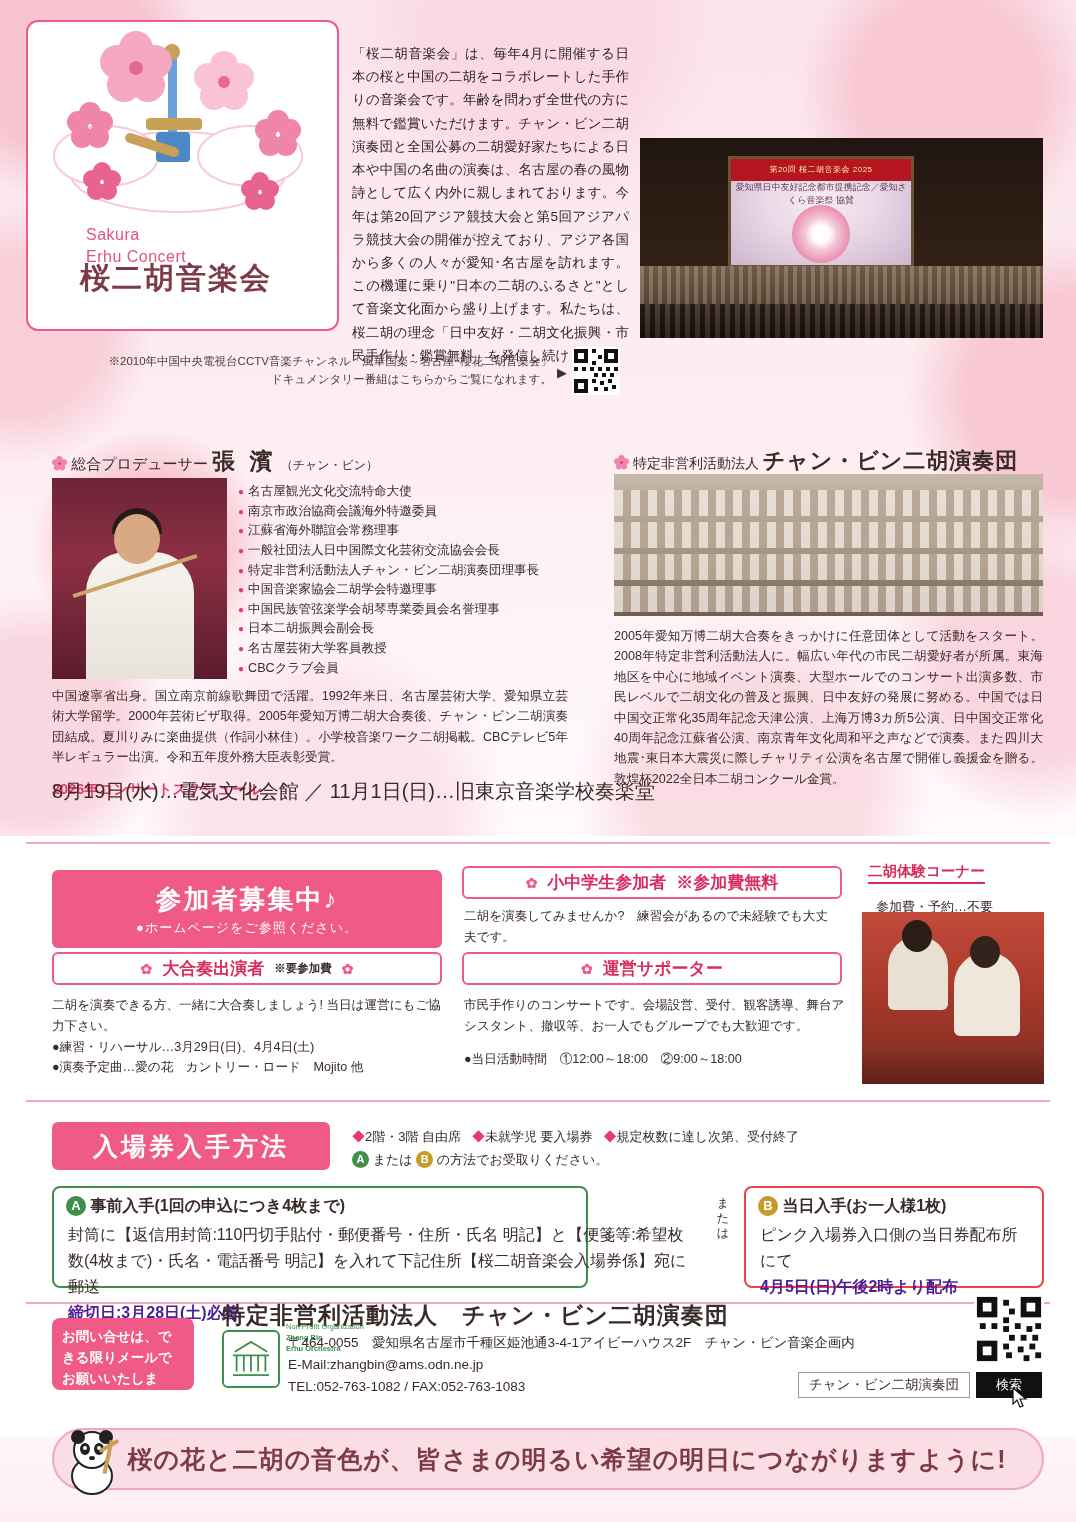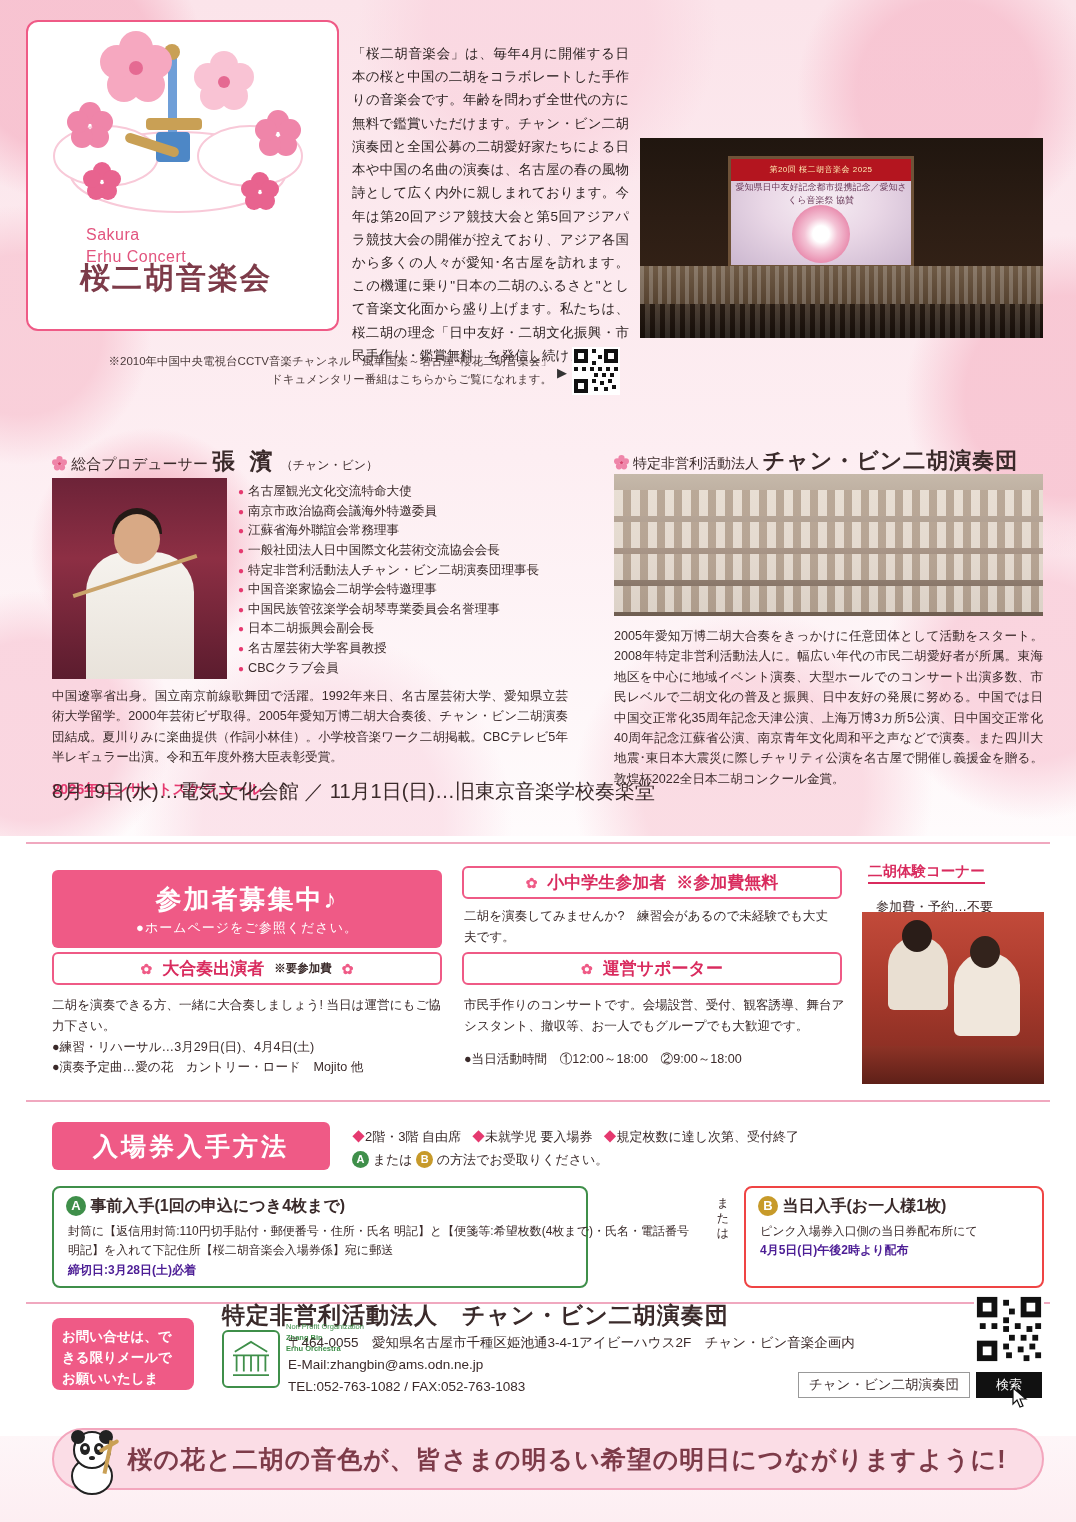--- a/index.html
+++ b/index.html
@@ -209,21 +209,21 @@
   }
   .box-b {
     position:absolute; left:744px; top:1186px; width:300px; height:102px;
     background:#fff; border:2px solid #ef4444; border-radius:8px;
   }
   .matawa {
     position:absolute; left:712px; top:1196px; width:22px;
     font-size:12px; line-height:1.25; text-align:center; color:#3a2a2a;
   }
   .box-hd { position:absolute; left:12px; top:8px; font-size:16px; font-weight:bold; }
-  .box-txt { position:absolute; left:14px; top:34px; font-size:12px; line-height:1.62; }
+  .box-txt { position:absolute; left:14px; top:34px; font-size:16px; line-height:1.62; }
 
   
   .contact-bubble {
     position:absolute; left:52px; top:1318px; width:142px; height:72px;
     background:#ef5a86; color:#fff; border-radius:8px;
     font-size:13.5px; line-height:1.55; padding:9px 10px; font-weight:bold;
   }
   .org-name2 { position:absolute; left:222px; top:1300px; font-size:23px; font-weight:bold; letter-spacing:1px; }
   .contact-lines { position:absolute; left:288px; top:1332px; font-size:13.5px; line-height:1.62; }
   .seal {

